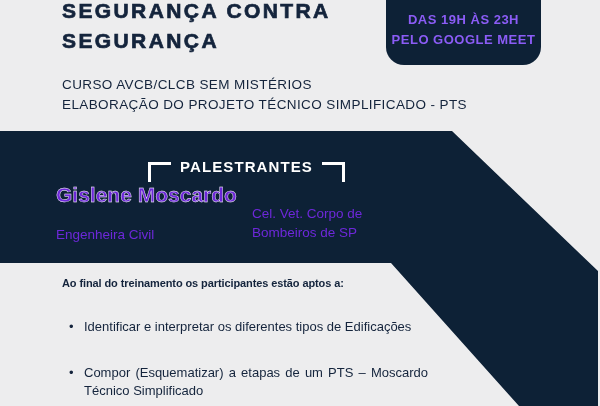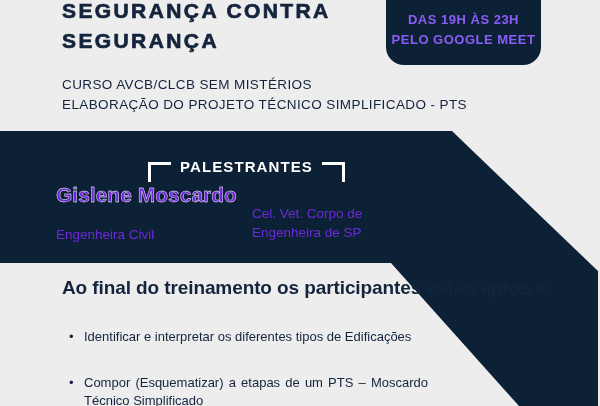--- a/index.html
+++ b/index.html
@@ -120,21 +120,21 @@
   }
 
   
   .outcomes {
     position: absolute;
     left: 62px;
     top: 277px;
     width: 366px;
   }
   .outcomes-heading {
-    font-size: 19px;
+    font-size: 11px;
     font-weight: bold;
     letter-spacing: -0.1px;
     color: #14243c;
     white-space: nowrap;
   }
   .outcomes-list {
     list-style: none;
     margin: 7px 0 0 0;
     padding: 0;
   }
@@ -180,21 +180,21 @@
     <span class="palestrantes-label">PALESTRANTES</span>
     <span class="bracket bracket-right"></span>
   </div>
 
   <div class="speaker speaker-1">
     <div class="speaker-name">Gislene Moscardo</div>
     <div class="speaker-role">Engenheira Civil</div>
   </div>
 
   <div class="speaker speaker-2">
-    <div class="speaker-role">Cel. Vet. Corpo de Engenheira de SP</div>
+    <div class="speaker-role">Cel. Vet. Corpo de Bombeiros de SP</div>
   </div>
 
   <div class="outcomes">
     <div class="outcomes-heading">Ao final do treinamento os participantes estão aptos a:</div>
     <ul class="outcomes-list">
       <li>Identificar e interpretar os diferentes tipos de Edificações</li>
       <li>Compor (Esquematizar) a etapas de um PTS – Moscardo Técnico Simplificado</li>
     </ul>
   </div>
 

